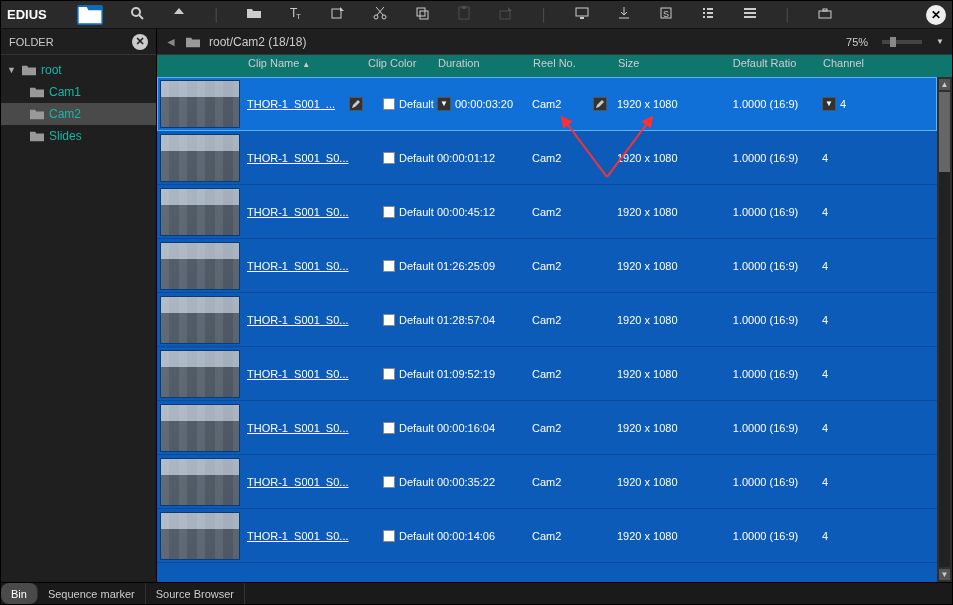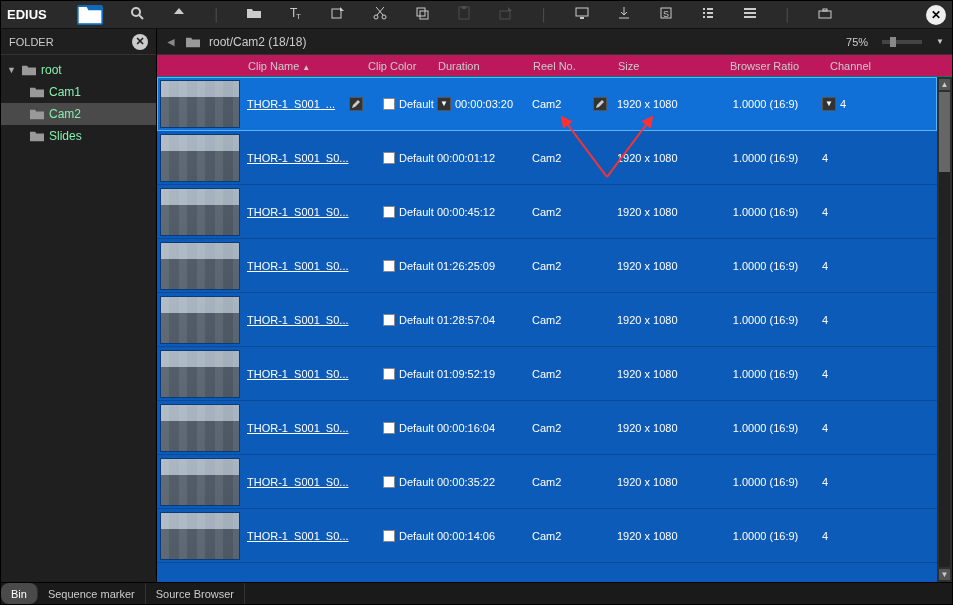--- a/index.html
+++ b/index.html
@@ -37,38 +37,38 @@
 .close-btn { margin-left:auto; width:20px;height:20px; background:#eee; border-radius:50%; display:flex;align-items:center;justify-content:center; color:#000; font-weight:bold; cursor:pointer;}
 .main { flex:1; display:flex; min-height:0; }
 .sidebar { width:156px; background:#1f1f1f; display:flex; flex-direction:column; border-right:1px solid #000;}
 .sidebar-header { height:26px; display:flex; align-items:center; justify-content:space-between; padding:0 8px; border-bottom:1px solid #333; font-size:11px;}
 .sidebar-header .clear { width:16px;height:16px;background:#ccc;border-radius:50%;display:flex;align-items:center;justify-content:center;color:#222;font-weight:bold;cursor:pointer;}
 .tree { padding:4px 0; }
 .tree-row { display:flex; align-items:center; height:22px; padding-left:6px; gap:4px; cursor:pointer;}
 .tree-row.selected { background:#4a4a4a; }
 .tree-row .arrow { width:10px; font-size:9px; color:#aaa;}
 .folder-icon svg { width:14px;height:12px; fill:#999;}
-.tree-label { font-size:12px; color:#86efac;}
+.tree-label { font-size:12px; color:#14b8a6;}
 .content { flex:1; display:flex; flex-direction:column; min-width:0;}
 .breadcrumb-bar { height:26px; display:flex; align-items:center; padding:0 8px; gap:8px; background:#1f1f1f; border-bottom:1px solid #333;}
 .breadcrumb-bar .nav-arrow { color:#888; width:12px; cursor:pointer;}
 .breadcrumb-text { font-size:12px; color:#ccc;}
 .zoom { margin-left:auto; display:flex; align-items:center; gap:14px; font-size:11px;}
 .zoom-slider { width:40px; height:4px; background:#444; position:relative;}
 .zoom-slider::after { content:''; position:absolute; left:8px; top:-3px; width:6px; height:10px; background:#888;}
-.table-head { height:22px; background:#be185d; display:flex; align-items:center; border-bottom:1px solid #0f766e; font-size:11px;}
+.table-head { height:22px; background:#0f766e; display:flex; align-items:center; border-bottom:6px solid #0f766e; font-size:11px;}
 .col { padding:0 6px; white-space:nowrap; overflow:hidden;}
 .col-thumb{width:85px; flex-shrink:0;}
 .col-name{width:120px; flex-shrink:0;}
 .col-color{width:70px; flex-shrink:0;}
 .col-dur{width:95px; flex-shrink:0;}
 .col-reel{width:85px; flex-shrink:0;}
 .col-size{width:100px; flex-shrink:0;}
 .col-aspect{width:105px; flex-shrink:0; text-align:center;}
-.col-chan{width:60px; flex-shrink:0; text-align:right;}
+.col-chan{width:60px; flex-shrink:0; text-align:left;}
 .sort-arrow{ font-size:8px; margin-left:3px;}
 .clip-list { flex:1; background:#0d5bb8; overflow-y:auto; position:relative;}
 .row { display:flex; align-items:center; height:54px; border-bottom:1px solid #0a4a99; color:#fff; font-size:11px;}
 .row.selected { background:#1070d8; outline:1px solid #5bb0ff; outline-offset:-1px;}
 .thumb { width:80px; height:48px; margin:3px; background:linear-gradient(135deg,#6a7a8a 0%, #3a4a5a 100%); border:1px solid #0a3a77; position:relative; overflow:hidden;}
 .thumb::before{content:'';position:absolute;inset:0;background:
   repeating-linear-gradient(90deg, rgba(255,255,255,0.08) 0 8px, transparent 8px 18px),
   linear-gradient(180deg, rgba(200,210,220,0.7) 0 35%, rgba(80,90,100,0.8) 35% 100%);}
 .col-name-cell{ width:120px; display:flex; align-items:center; gap:3px; padding-left:4px;}
 .pencil-box{ width:14px;height:14px;background:#333;border:1px solid #555;display:flex;align-items:center;justify-content:center; flex-shrink:0;}
@@ -227,21 +227,21 @@
       </div>
     </div>
 
     <div class="table-head">
       <div class="col col-thumb"></div>
       <div class="col col-name"><span>Clip Name</span><span class="sort-arrow">▲</span></div>
       <div class="col col-color">Clip Color</div>
       <div class="col col-dur">Duration</div>
       <div class="col col-reel">Reel No.</div>
       <div class="col col-size">Size</div>
-      <div class="col col-aspect">Browser Ratio</div>
+      <div class="col col-aspect">Default Ratio</div>
       <div class="col col-chan">Channel</div>
     </div>
 
     <div class="scroll-area">
       <div class="clip-list" id="clip-list">
         <svg class="arrows-annot" style="left:390px;top:30px;width:120px;height:80px;">
           <defs>
               <marker id="ah" markerWidth="6" markerHeight="6" refX="5" refY="3" orient="auto">
                 <path d="M0 0L6 3L0 6z" fill="#ff3030"></path>
               </marker>

